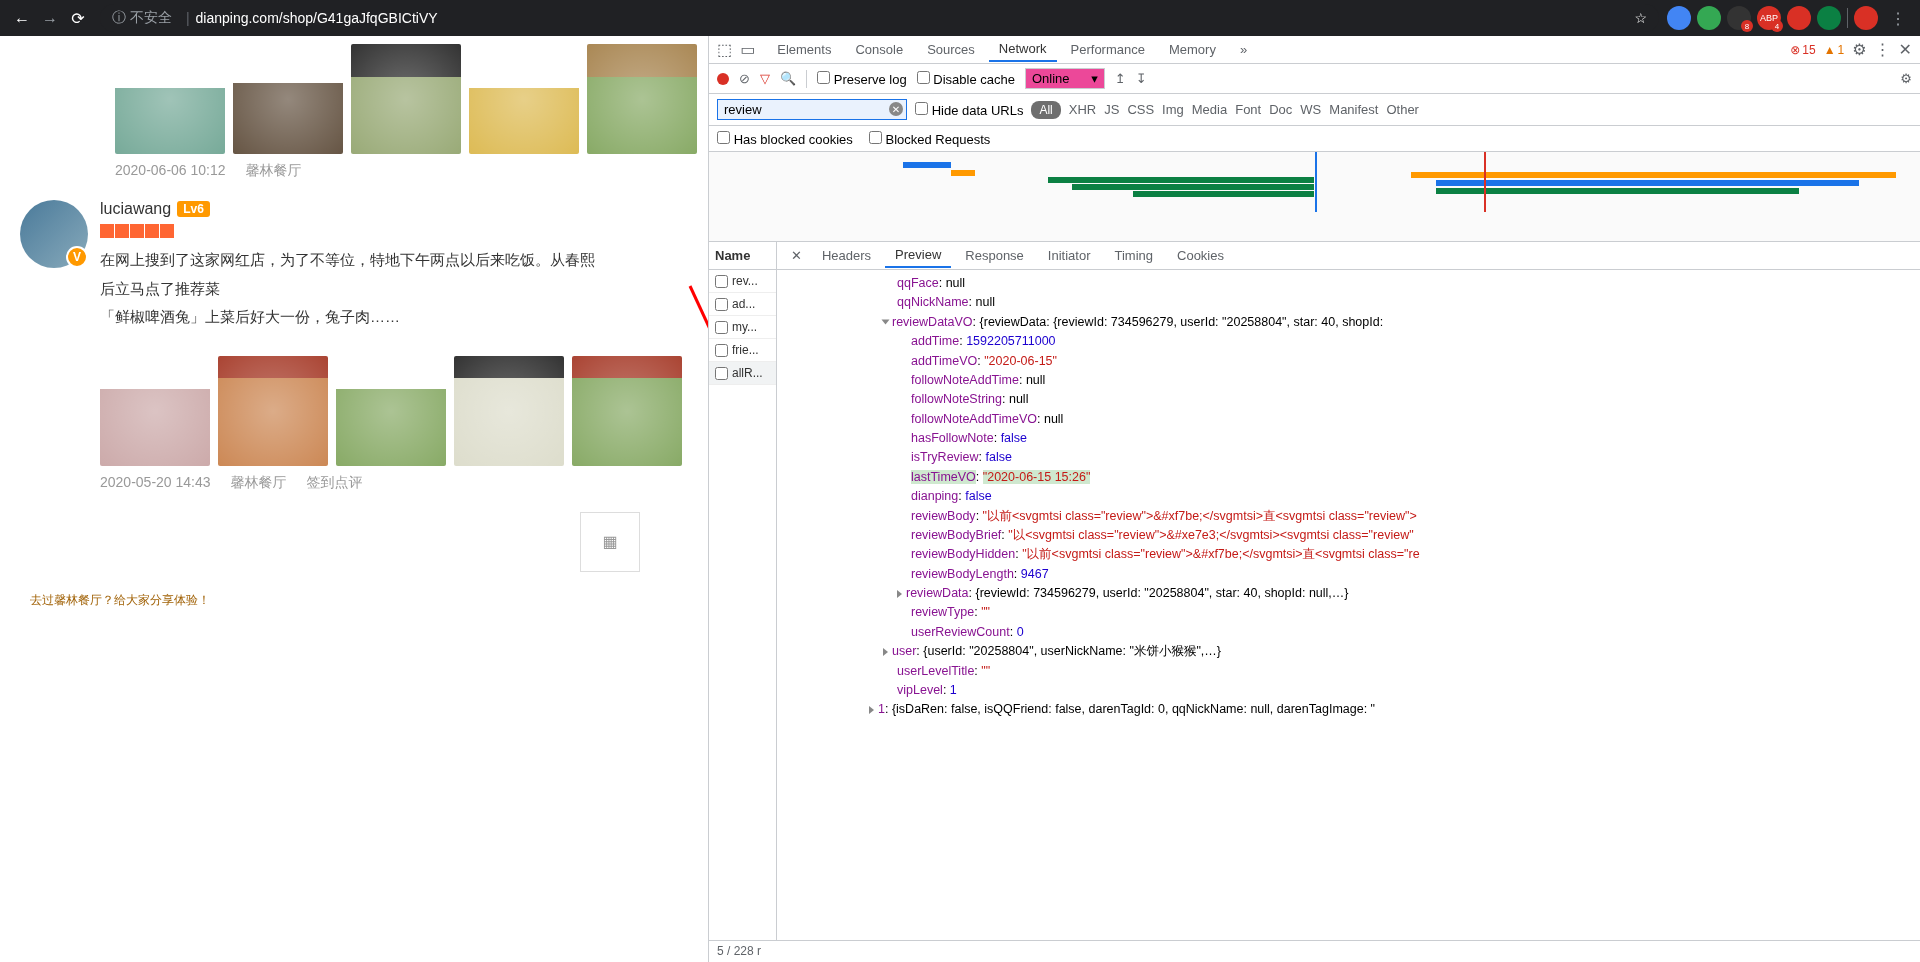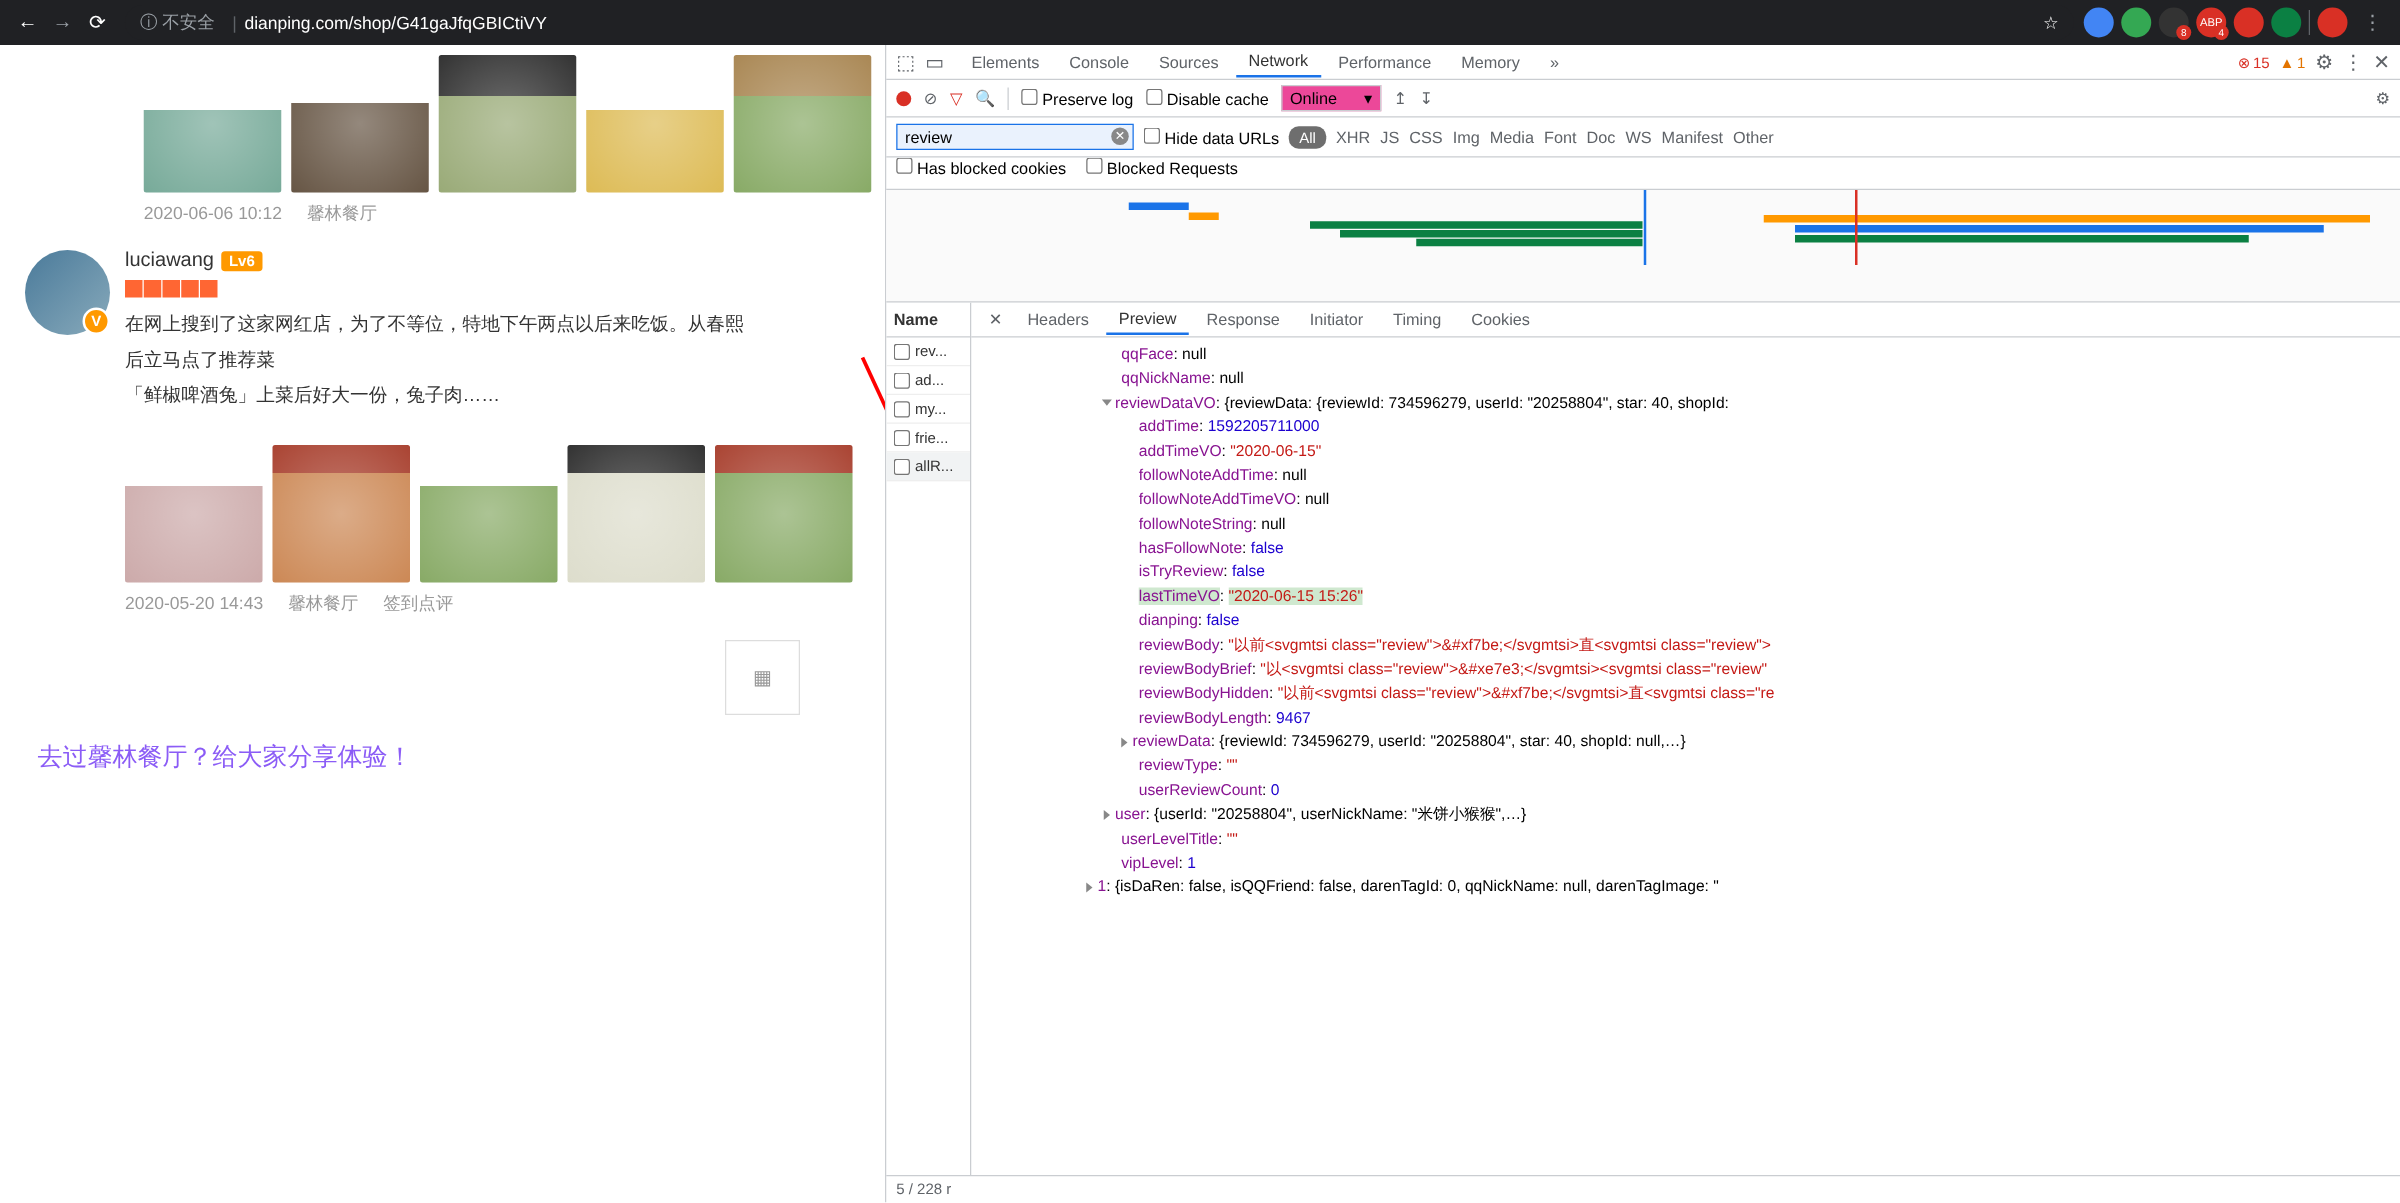--- a/index.html
+++ b/index.html
@@ -23,36 +23,36 @@
 .review{display:flex;padding:20px 0 0 20px;gap:12px}
 .avatar{width:68px;height:68px;border-radius:50%;background:linear-gradient(135deg,#4a7a9a,#8ab);position:relative;flex-shrink:0}
 .vbadge{position:absolute;bottom:0;right:0;width:22px;height:22px;background:#f90;border-radius:50%;color:#fff;font-size:12px;display:flex;align-items:center;justify-content:center;border:2px solid #fff;font-weight:bold}
 .review-body{flex:1}
 .username{font-size:16px;color:#333;display:flex;align-items:center;gap:6px}
 .lv-badge{background:#f90;color:#fff;padding:1px 6px;border-radius:3px;font-size:12px;font-weight:bold}
 .stars{display:flex;gap:1px;margin:6px 0}
 .star{width:14px;height:14px;background:#f63}
 .review-text{color:#333;font-size:15px;line-height:1.9;margin-top:8px}
 .qr{width:60px;height:60px;border:1px solid #ddd;margin:20px 0 0 580px;display:flex;align-items:center;justify-content:center;color:#999}
-.share-prompt{padding:20px 0 0 30px;font-size:20px;color:#8b5cf6}
+.share-prompt{padding:20px 0 0 30px;font-size:12px;color:#a16207}
 .dt-tabs{height:28px;border-bottom:1px solid #cacdd1;display:flex;align-items:center;padding:0 8px;gap:4px}
 .dt-tab{padding:4px 10px;font-size:13px;color:#5f6368;cursor:pointer}
 .dt-tab.active{color:#333;border-bottom:2px solid #1a73e8}
 .dt-right{margin-left:auto;display:flex;align-items:center;gap:8px}
 .err-count{color:#d93025;font-size:12px;display:flex;align-items:center;gap:2px}
 .warn-count{color:#e37400;font-size:12px;display:flex;align-items:center;gap:2px}
 .dt-toolbar{height:30px;border-bottom:1px solid #cacdd1;display:flex;align-items:center;padding:0 8px;gap:10px;font-size:13px}
 .rec{width:12px;height:12px;background:#d93025;border-radius:50%}
 .filter-bar{height:32px;border-bottom:1px solid #cacdd1;display:flex;align-items:center;padding:0 8px;gap:8px;font-size:13px}
 .filter-input{border:1px solid #1a73e8;padding:2px 6px;width:190px;font-size:13px;background:#eaf2fd}
 .filter-input-wrap{position:relative}
 .clear-x{position:absolute;right:4px;top:3px;width:14px;height:14px;background:#888;border-radius:50%;color:#fff;font-size:10px;display:flex;align-items:center;justify-content:center}
 .pill{background:#6e6e6e;color:#fff;padding:2px 8px;border-radius:8px;font-size:12px}
 .filter-type{color:#5f6368;cursor:pointer}
-.cookies-bar{height:26px;border-bottom:1px solid #cacdd1;display:flex;align-items:flex-start;padding:0 8px;gap:16px;font-size:13px}
+.cookies-bar{height:26px;border-bottom:1px solid #cacdd1;display:flex;align-items:center;padding:0 8px;gap:16px;font-size:13px}
 .timeline{height:90px;border-bottom:1px solid #cacdd1;position:relative;background:#fafafa}
 .tl-labels{display:flex;justify-content:space-around;font-size:11px;color:#5f6368;padding:4px 0}
 .tl-bars{position:relative;height:60px}
 .tl-bar{position:absolute;height:6px}
 .network-body{flex:1;display:flex;min-height:0}
 .req-list{width:68px;border-right:1px solid #cacdd1;overflow:hidden}
 .req-header{border-bottom:1px solid #cacdd1;padding:6px;font-size:13px;color:#333;font-weight:bold}
 .req-row{padding:4px 6px;font-size:12px;color:#333;border-bottom:1px solid #eee;white-space:nowrap;overflow:hidden;text-overflow:ellipsis;display:flex;align-items:center;gap:4px}
 .req-detail{flex:1;display:flex;flex-direction:column;min-width:0}
 .detail-tabs{height:28px;border-bottom:1px solid #cacdd1;display:flex;align-items:center;padding:0 8px;gap:4px}
@@ -264,22 +264,22 @@
           <span class="dt-tab">Timing</span>
           <span class="dt-tab">Cookies</span>
         </div>
         <div class="preview-body">
 <div class="pad2"><span class="k">qqFace</span>: <span class="g">null</span></div>
 <div class="pad2"><span class="k">qqNickName</span>: <span class="g">null</span></div>
 <div class="pad2" style="padding-left:98px"><span class="tri open"></span><span class="k">reviewDataVO</span>: <span>{reviewData: {reviewId: 734596279, userId: "20258804", star: 40, shopId:</span></div>
 <div class="pad3"><span class="k">addTime</span>: <span class="n">1592205711000</span></div>
 <div class="pad3"><span class="k">addTimeVO</span>: <span class="s">"2020-06-15"</span></div>
 <div class="pad3"><span class="k">followNoteAddTime</span>: <span class="g">null</span></div>
+<div class="pad3"><span class="k">followNoteString</span>: <span class="g">null</span></div>
 <div class="pad3"><span class="k">followNoteAddTimeVO</span>: <span class="g">null</span></div>
-<div class="pad3"><span class="k">followNoteString</span>: <span class="g">null</span></div>
 <div class="pad3"><span class="k">hasFollowNote</span>: <span class="b">false</span></div>
 <div class="pad3"><span class="k">isTryReview</span>: <span class="b">false</span></div>
 <div class="pad3"><span class="k hl">lastTimeVO</span>: <span class="s hl">"2020-06-15 15:26"</span></div>
 <div class="pad3"><span class="k">dianping</span>: <span class="b">false</span></div>
 <div class="pad3"><span class="k">reviewBody</span>: <span class="s">"以前&lt;svgmtsi class="review"&gt;&amp;#xf7be;&lt;/svgmtsi&gt;直&lt;svgmtsi class="review"&gt;</span></div>
 <div class="pad3"><span class="k">reviewBodyBrief</span>: <span class="s">"以&lt;svgmtsi class="review"&gt;&amp;#xe7e3;&lt;/svgmtsi&gt;&lt;svgmtsi class="review"</span></div>
 <div class="pad3"><span class="k">reviewBodyHidden</span>: <span class="s">"以前&lt;svgmtsi class="review"&gt;&amp;#xf7be;&lt;/svgmtsi&gt;直&lt;svgmtsi class="re</span></div>
 <div class="pad3"><span class="k">reviewBodyLength</span>: <span class="n">9467</span></div>
 <div class="pad3" style="padding-left:112px"><span class="tri"></span><span class="k">reviewData</span>: <span>{reviewId: 734596279, userId: "20258804", star: 40, shopId: null,…}</span></div>
 <div class="pad3"><span class="k">reviewType</span>: <span class="s">""</span></div>

